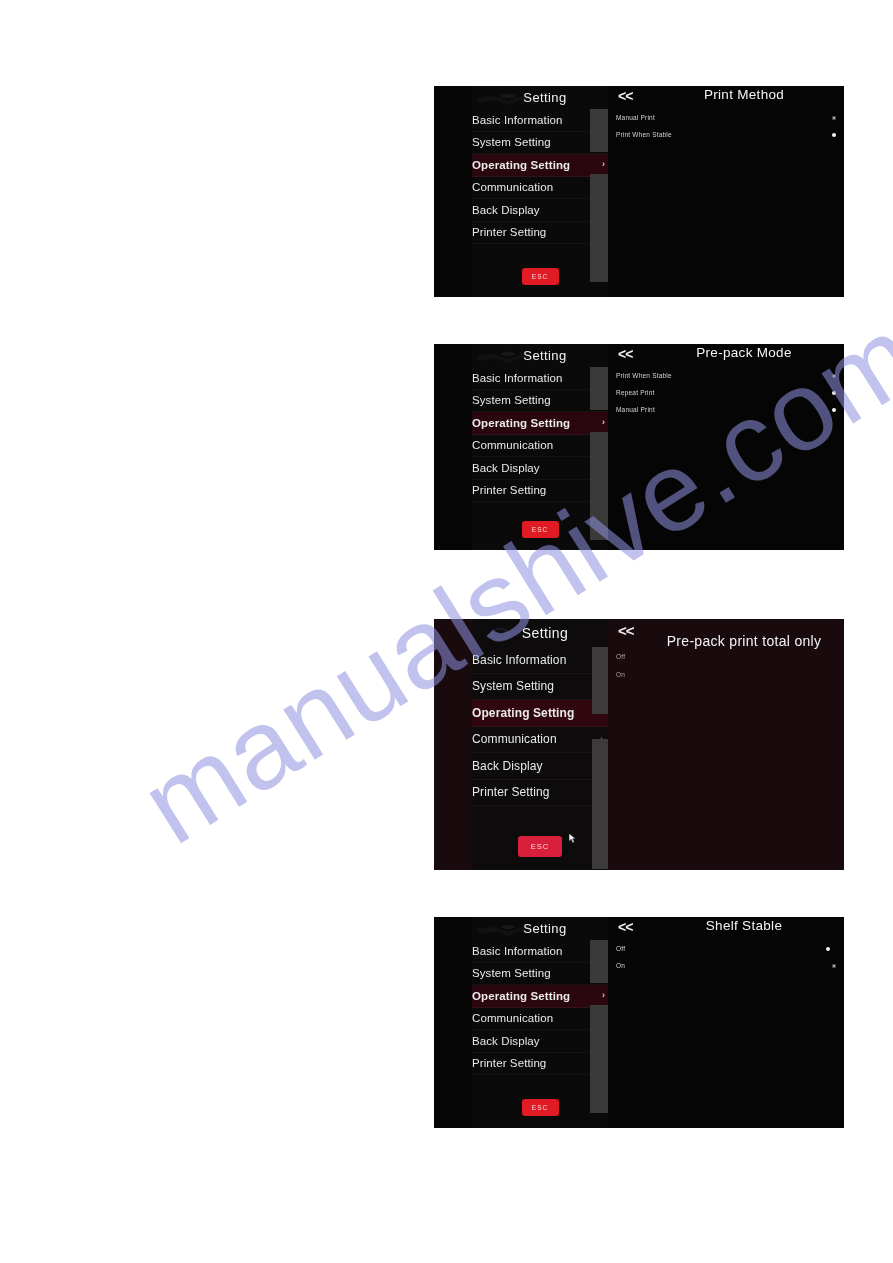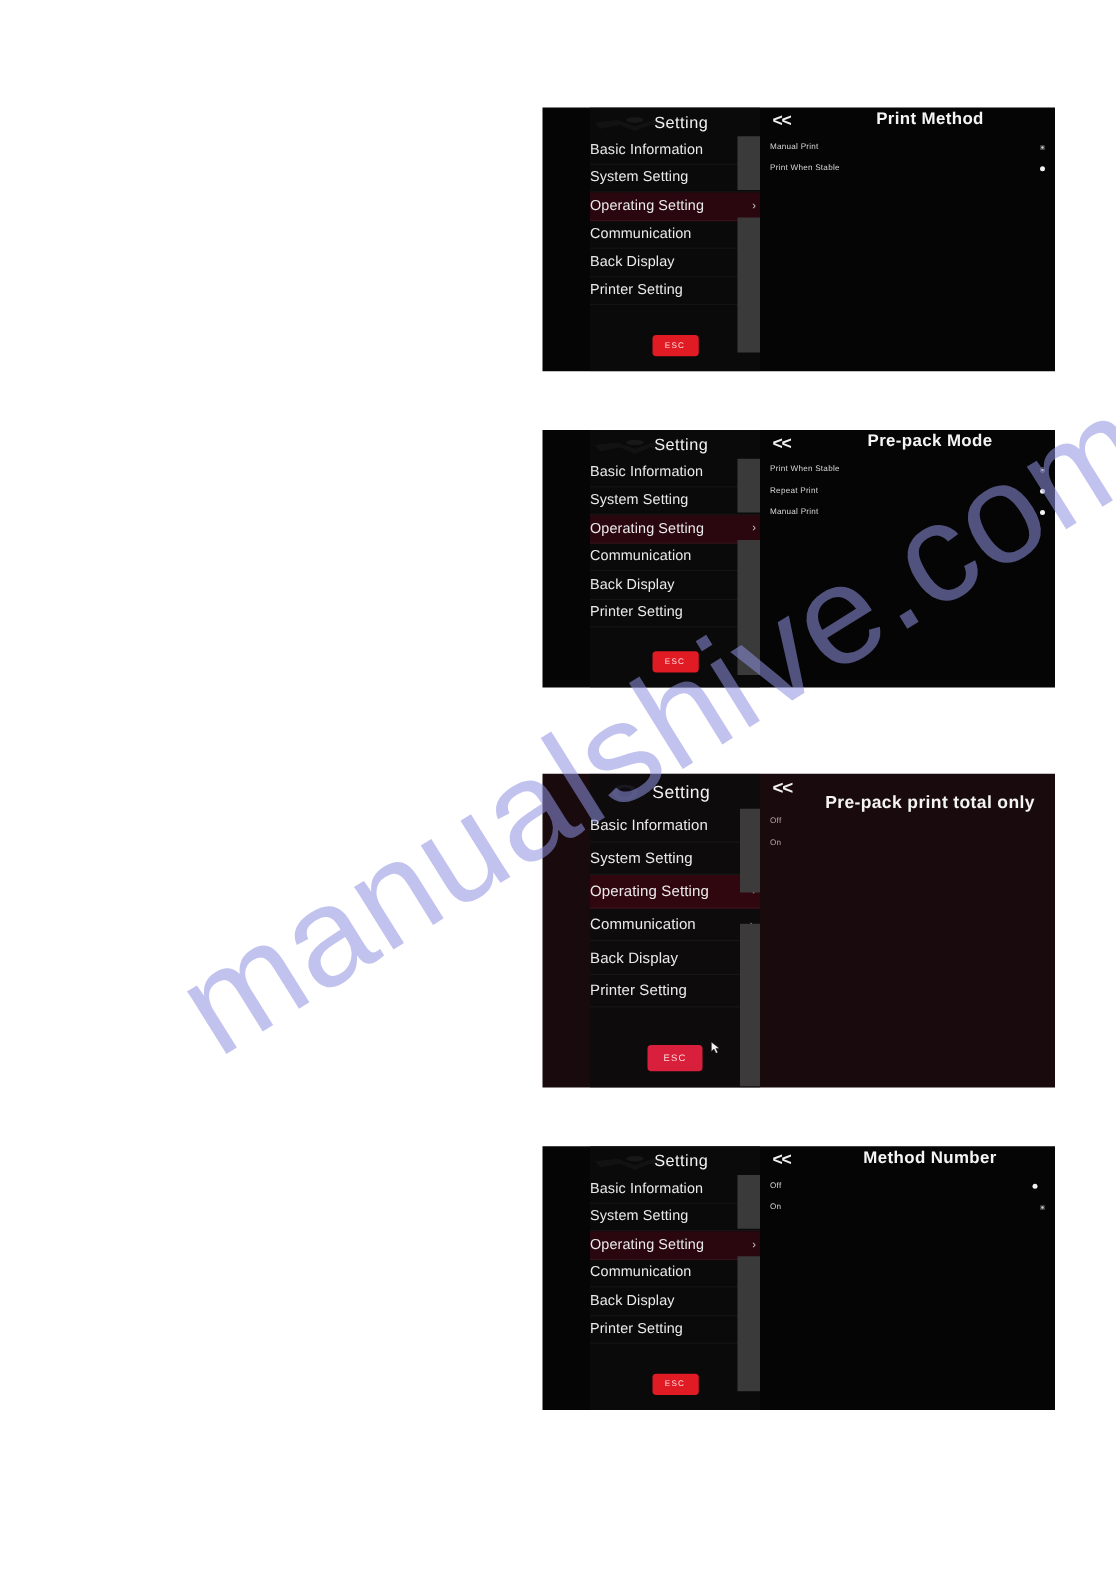--- a/index.html
+++ b/index.html
@@ -108,20 +108,21 @@
     font-size: 11.5px;
     color: #eaeaea;
     letter-spacing: .1px;
     position: relative;
     border-bottom: 1px solid rgba(255,255,255,.045);
     white-space: nowrap;
   }
   .menu-item.selected {
     background: #2a060e;
     border-bottom-color: rgba(255,255,255,.05);
+    font-weight: bold;
   }
   .tinted .menu-item.selected { background: #31070f; }
   .menu-item .chev {
     position: absolute;
     right: 5px;
     font-size: 9px;
     color: #9a9a9a;
     line-height: 1;
   }
   .menu-item.selected .chev { color: #cfcfcf; right: 3px; }
@@ -188,21 +189,20 @@
   }
   .content-title {
     position: absolute;
     left: 0; right: 0;
     top: 1px;
     text-align: center;
     font-size: 13.5px;
     color: #f4f4f4;
     letter-spacing: .3px;
     padding-left: 36px;
-    font-weight: bold;
   }
   .opt-list {
     position: absolute;
     top: 23px;
     left: 0; right: 0; bottom: 0;
   }
   .opt-row {
     position: relative;
     height: 17px;
     display: flex;
@@ -480,21 +480,21 @@
         <div class="menu-spacer"></div>
       </div>
       <div class="esc-zone">
         <div class="esc-btn">ESC</div>
       </div>
     </div>
 
     <div class="content-col">
       <div class="content-top">
         <div class="back-chevrons">&lt;&lt;</div>
-        <div class="content-title">Method Number</div>
+        <div class="content-title">Shelf Stable</div>
       </div>
       <div class="opt-list">
         <div class="opt-row">
           <span>Off</span>
           <span class="radio" style="right:14px;"></span>
         </div>
         <div class="opt-row">
           <span>On</span>
           <span class="radio hollow" style="right:8px;"></span>
         </div>

